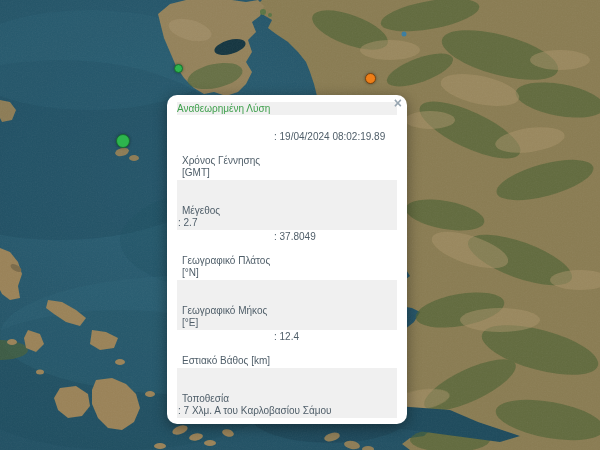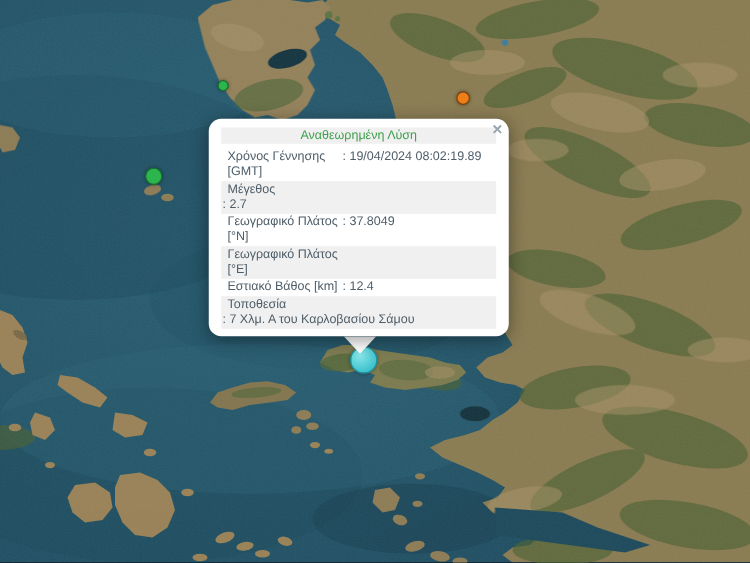--- a/index.html
+++ b/index.html
@@ -26,26 +26,26 @@
     box-shadow:0 3px 14px rgba(0,0,0,.4);
     padding:7px 10px 6px 10px;
     font-size:10px; line-height:12px; color:#4e5d68;
     pointer-events:auto;
   }
   .popup .close {
     position:absolute; top:1px; right:5px; font-size:14px; line-height:14px;
     color:#97a5b0; text-decoration:none; cursor:pointer; font-weight:bold;
   }
   .popup .title {
-    background:#f0f0f0; color:#3fa04d; text-align:center;
-    padding:1px 0; line-height:11px; margin-bottom:4px;
+    background:#f0f0f0; color:#3fa04d; 
+    padding:1px 0; line-height:11px; margin-bottom:15px;
   }
   .row { display:flex; padding:1px 0; }
   .row.alt { background:#f0f0f0;flex-direction:column; }
-  .row .lbl { width:96px; padding-left:5px; padding-right:2px; }
+  .row .lbl { width:96px; padding-left:5px; padding-right:2px;margin-top:24px; }
   .row .val { flex:1; padding-left:1px; }
   .row .val.nowrap { white-space:nowrap; }
   .footer { padding:3px 0 1px 5px; }
   .footer .link { color:#56b7d9; text-decoration:none; cursor:pointer; }
   .tail {
     position:absolute; left:275px; top:269px; width:26px; height:14px;
     background:#fff; clip-path:polygon(0 0,100% 0,50% 100%);
     filter:drop-shadow(0 2px 2px rgba(0,0,0,.3));
     pointer-events:auto;
   }
@@ -200,21 +200,21 @@
       </div>
       <div class="row alt">
         <div class="lbl">Μέγεθος</div>
         <div class="val">: 2.7</div>
       </div>
       <div class="row">
         <div class="lbl">Γεωγραφικό Πλάτος [°N]</div>
         <div class="val">: 37.8049</div>
       </div>
       <div class="row alt">
-        <div class="lbl">Γεωγραφικό Πλάτος [°E]</div>
+        <div class="lbl">Γεωγραφικό Μήκος [°E]</div>
       </div>
       <div class="row">
         <div class="lbl">Εστιακό Βάθος [km]</div>
         <div class="val">: 12.4</div>
       </div>
       <div class="row alt">
         <div class="lbl">Τοποθεσία</div>
         <div class="val">: 7 Χλμ. Α του Καρλοβασίου Σάμου</div>
       </div>
 

